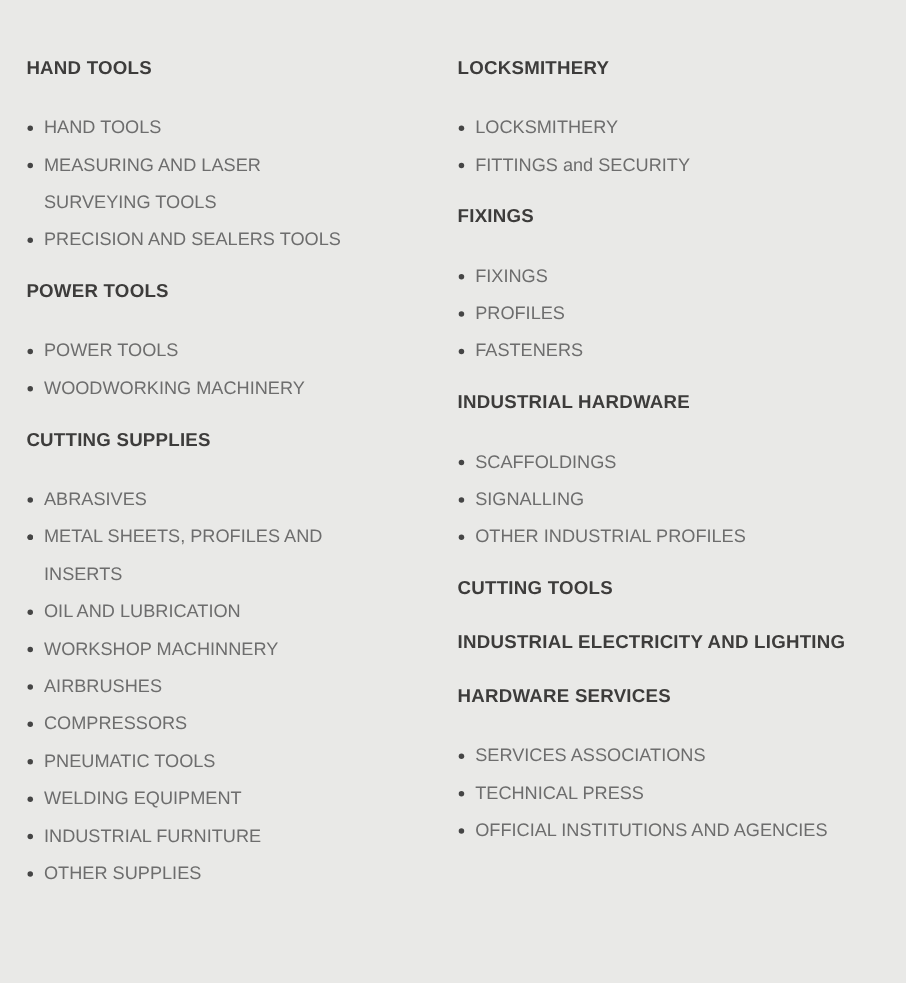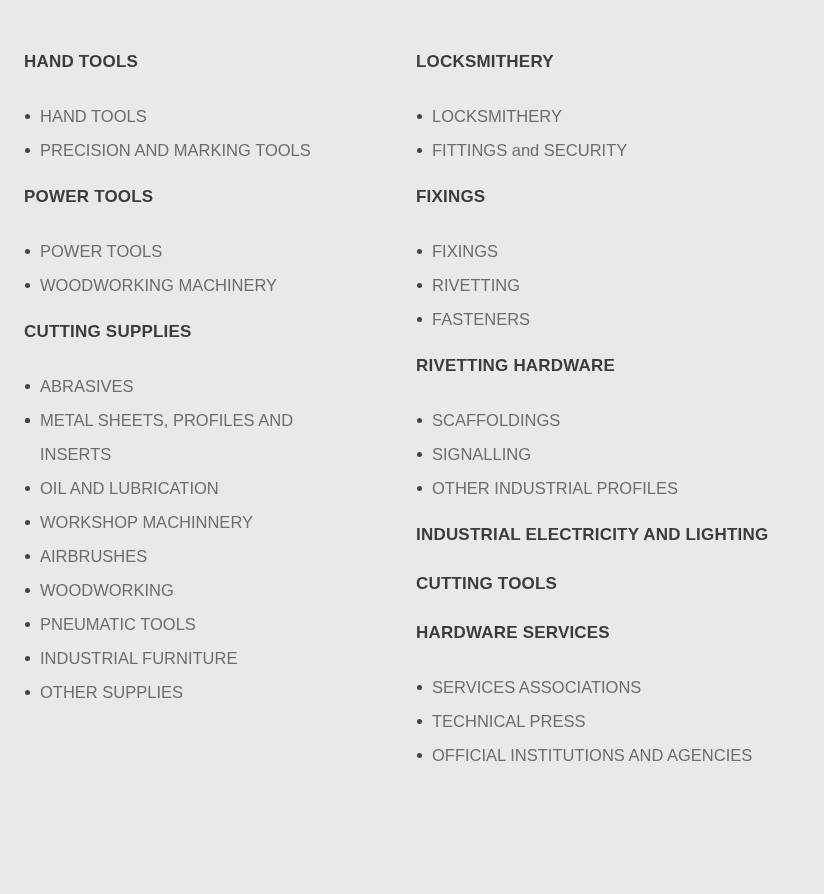--- a/index.html
+++ b/index.html
@@ -66,24 +66,28 @@
 <div class="menu">
   <div class="col col-left">
   <div class="section">
     <h3 class="section-title">HAND TOOLS</h3>
     <ul class="category-list">
   <li class="category-item">
     <span class="bullet"></span>
     <span class="item-label">HAND TOOLS</span>
   </li>
 
-
-  <li class="category-item">
-    <span class="bullet"></span>
-    <span class="item-label">PRECISION AND MARKING TOOLS</span>
+  <li class="category-item">
+    <span class="bullet"></span>
+    <span class="item-label">MEASURING AND LASER SURVEYING TOOLS</span>
+  </li>
+
+  <li class="category-item">
+    <span class="bullet"></span>
+    <span class="item-label">PRECISION AND SEALERS TOOLS</span>
   </li>
 </ul>
   </div>
 
   <div class="section">
     <h3 class="section-title">POWER TOOLS</h3>
     <ul class="category-list">
   <li class="category-item">
     <span class="bullet"></span>
     <span class="item-label">POWER TOOLS</span>
@@ -124,28 +128,32 @@
     <span class="item-label">WORKSHOP MACHINNERY</span>
   </li>
 
   <li class="category-item">
     <span class="bullet"></span>
     <span class="item-label">AIRBRUSHES</span>
   </li>
 
   <li class="category-item">
     <span class="bullet"></span>
-    <span class="item-label">WOODWORKING</span>
+    <span class="item-label">COMPRESSORS</span>
   </li>
 
   <li class="category-item">
     <span class="bullet"></span>
     <span class="item-label">PNEUMATIC TOOLS</span>
   </li>
 
+  <li class="category-item">
+    <span class="bullet"></span>
+    <span class="item-label">WELDING EQUIPMENT</span>
+  </li>
 
   <li class="category-item">
     <span class="bullet"></span>
     <span class="item-label">INDUSTRIAL FURNITURE</span>
   </li>
 
   <li class="category-item">
     <span class="bullet"></span>
     <span class="item-label">OTHER SUPPLIES</span>
   </li>
@@ -171,57 +179,57 @@
   <div class="section">
     <h3 class="section-title">FIXINGS</h3>
     <ul class="category-list">
   <li class="category-item">
     <span class="bullet"></span>
     <span class="item-label">FIXINGS</span>
   </li>
 
   <li class="category-item">
     <span class="bullet"></span>
-    <span class="item-label">RIVETTING</span>
+    <span class="item-label">PROFILES</span>
   </li>
 
   <li class="category-item">
     <span class="bullet"></span>
     <span class="item-label">FASTENERS</span>
   </li>
 </ul>
   </div>
 
   <div class="section">
-    <h3 class="section-title">RIVETTING HARDWARE</h3>
+    <h3 class="section-title">INDUSTRIAL HARDWARE</h3>
     <ul class="category-list">
   <li class="category-item">
     <span class="bullet"></span>
     <span class="item-label">SCAFFOLDINGS</span>
   </li>
 
   <li class="category-item">
     <span class="bullet"></span>
     <span class="item-label">SIGNALLING</span>
   </li>
 
   <li class="category-item">
     <span class="bullet"></span>
     <span class="item-label">OTHER INDUSTRIAL PROFILES</span>
   </li>
 </ul>
   </div>
 
   <div class="section">
+    <h3 class="section-title">CUTTING TOOLS</h3>
+
+  </div>
+
+  <div class="section">
     <h3 class="section-title">INDUSTRIAL ELECTRICITY AND LIGHTING</h3>
-
-  </div>
-
-  <div class="section">
-    <h3 class="section-title">CUTTING TOOLS</h3>
 
   </div>
 
   <div class="section">
     <h3 class="section-title">HARDWARE SERVICES</h3>
     <ul class="category-list">
   <li class="category-item">
     <span class="bullet"></span>
     <span class="item-label">SERVICES ASSOCIATIONS</span>
   </li>

